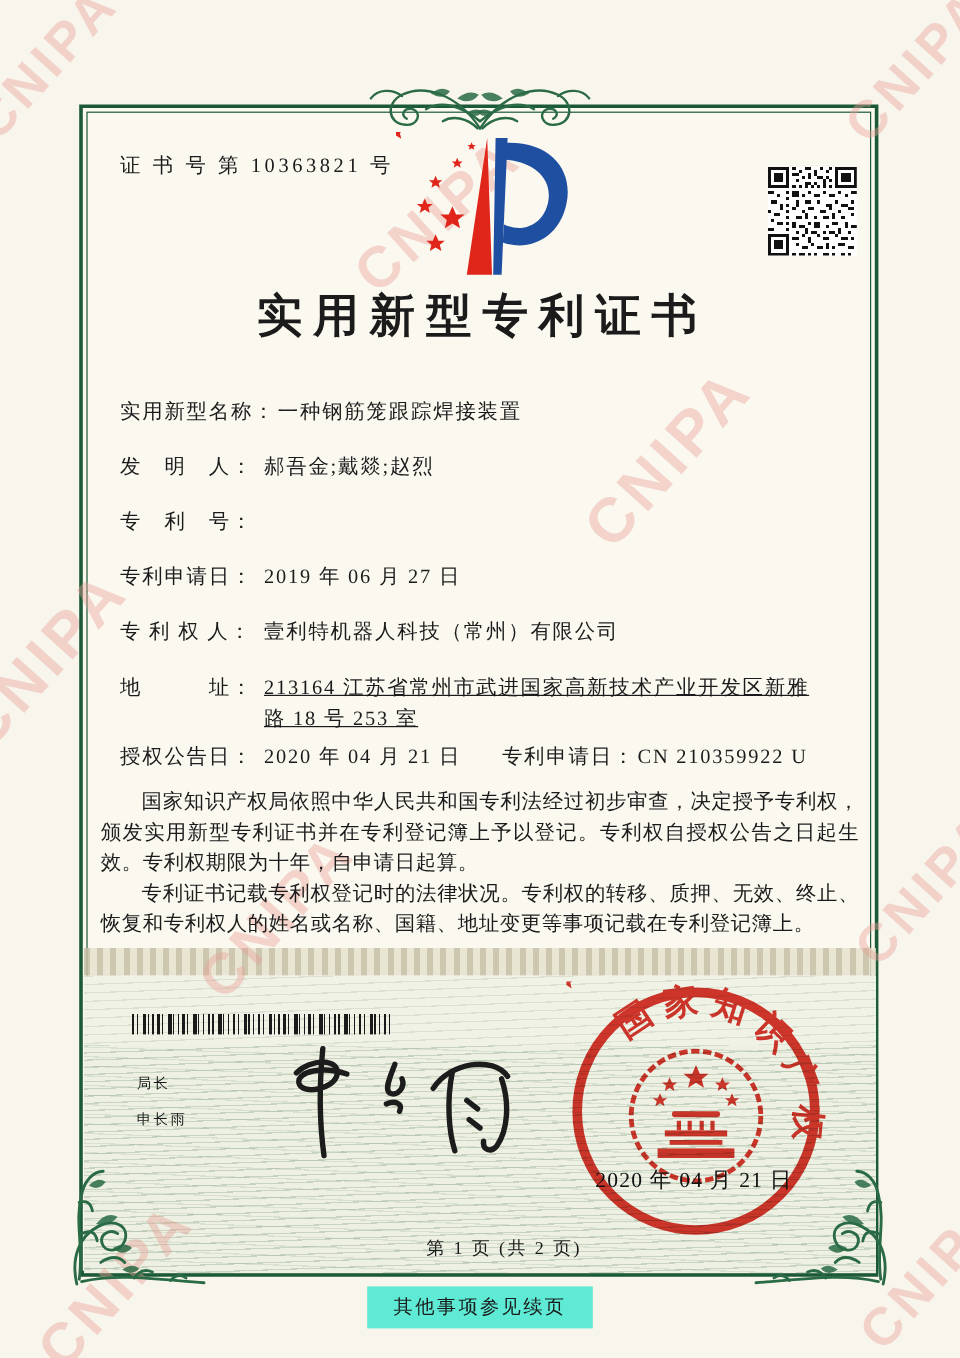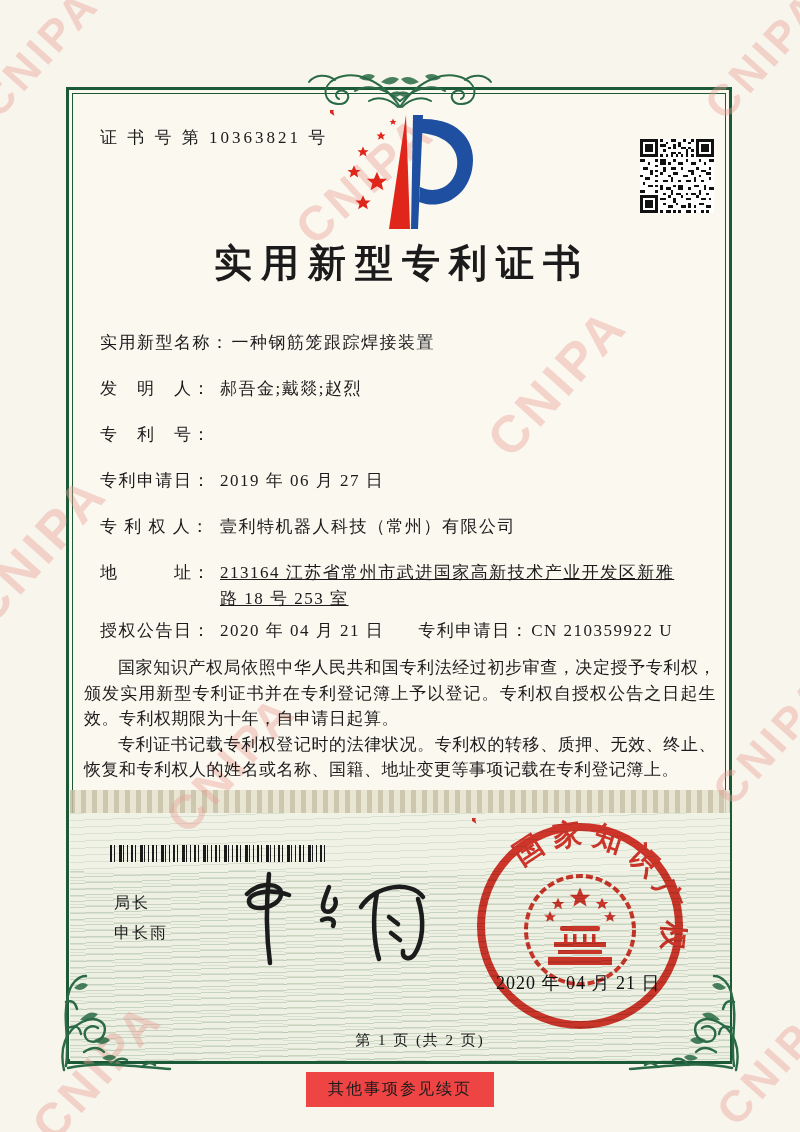--- a/index.html
+++ b/index.html
@@ -74,29 +74,29 @@
   .barcode{
     position:absolute; left:110px; top:845px; width:218px; height:17px; z-index:4;
     background-image:repeating-linear-gradient(90deg,
       #1a1a1a 0 2px, rgba(0,0,0,0) 2px 4px,
       #1a1a1a 4px 5px, rgba(0,0,0,0) 5px 9px,
       #1a1a1a 9px 12px, rgba(0,0,0,0) 12px 13px,
       #1a1a1a 13px 14px, rgba(0,0,0,0) 14px 17px,
       #1a1a1a 17px 18px, rgba(0,0,0,0) 18px 21px);
   }
   
-  .director{ position:absolute; left:114px; top:888px; z-index:6; font-size:16px; line-height:30px; letter-spacing:2px; }
+  .director{ position:absolute; left:114px; top:888px; z-index:6; font-size:12px; line-height:30px; letter-spacing:2px; }
   .sig{ position:absolute; left:225px; top:860px; width:215px; height:108px; z-index:6; }
   .seal{ position:absolute; left:472px; top:818px; width:216px; height:216px; z-index:6; mix-blend-mode:multiply; opacity:.93; }
   .seal-date{ position:absolute; left:496px; top:971px; z-index:7; font-size:18px; letter-spacing:1px; color:#111; white-space:nowrap; }
   
   .page-info{ position:absolute; left:0; right:0; top:1031px; text-align:center; z-index:4; font-size:15px; letter-spacing:2px;padding-left:40px; }
   .continuation{
     position:absolute; left:50%; transform:translateX(-50%); top:1072px; z-index:4;
-    background:#ef4444; padding:7px 22px; font-size:16px; letter-spacing:2px; white-space:nowrap;
+    background:#5eead4; padding:7px 22px; font-size:16px; letter-spacing:2px; white-space:nowrap;
   }
   
   .orn-top{ position:absolute; left:285px; top:60px; width:230px; height:54px; z-index:5; }
   .orn-bl{ position:absolute; left:54px; top:968px; width:122px; height:106px; z-index:5; }
   .orn-br{ position:absolute; left:624px; top:968px; width:122px; height:106px; z-index:5; transform:scaleX(-1); }
 </style>
 </head>
 <body>
 
 <div class="page">

